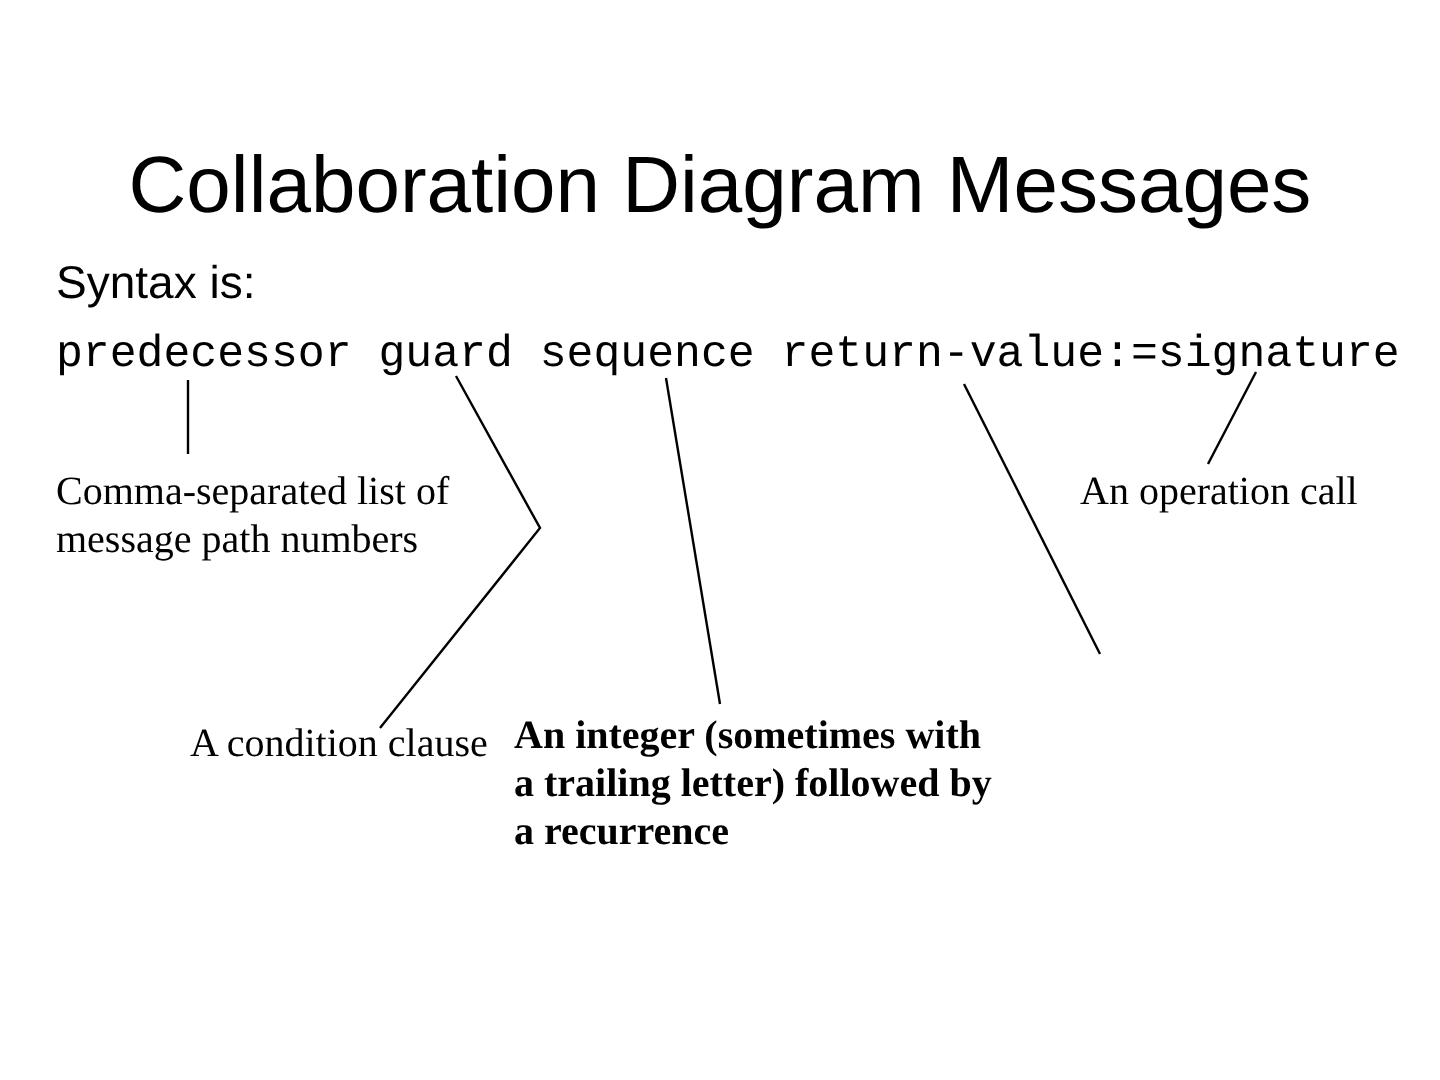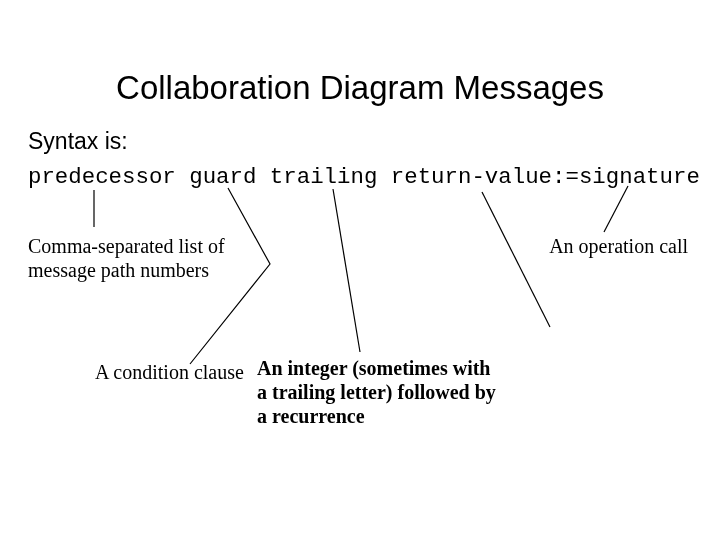--- a/index.html
+++ b/index.html
@@ -15,21 +15,21 @@
     overflow: hidden;
     color: #000000;
   }
   #slide-title {
     position: absolute;
     left: 0;
     top: 46px;
     width: 720px;
     text-align: center;
     font-family: "Liberation Sans", sans-serif;
-    font-size: 33px;
+    font-size: 40px;
     font-weight: normal;
     line-height: 40px;
     letter-spacing: 0px;
     white-space: nowrap;
   }
   .lead-text {
     position: absolute;
     font-family: "Liberation Sans", sans-serif;
     font-size: 23px;
     line-height: 28px;
@@ -55,24 +55,23 @@
     font-size: 20px;
     line-height: 24px;
     white-space: pre-line;
   }
   #ann-path-numbers {
     left: 28px;
     top: 234px;
     width: 230px;
   }
   #ann-operation-call {
-    left: 528px;
+    left: 540px;
     top: 234px;
     width: 160px;
-    text-align: right;
   }
   #ann-variable {
     left: 523px;
     top: 324px;
     width: 150px;
   }
   #ann-condition-clause {
     left: 95px;
     top: 360px;
     width: 150px;
@@ -94,21 +93,21 @@
 </style>
 </head>
 <body>
 
 <div id="slide">
 
   <h1 id="slide-title">Collaboration Diagram Messages</h1>
 
   <div class="lead-text" id="syntax-label">Syntax is:</div>
 
-  <div id="syntax-expression">predecessor guard trailing return-value:=signature</div>
+  <div id="syntax-expression">predecessor guard sequence return-value:=signature</div>
 
   <svg id="connectors" viewBox="0 0 720 540">
     <polyline fill="none" stroke="#000000" stroke-width="1.2" points="94,190 94,227"></polyline>
     <polyline fill="none" stroke="#000000" stroke-width="1.2" points="228,188 270,264 190,364"></polyline>
     <polyline fill="none" stroke="#000000" stroke-width="1.2" points="333,189 360,352"></polyline>
     <polyline fill="none" stroke="#000000" stroke-width="1.2" points="482,192 550,327"></polyline>
     <polyline fill="none" stroke="#000000" stroke-width="1.2" points="628,186 604,232"></polyline>
   </svg>
 
   <div class="annotation" id="ann-path-numbers">Comma-separated list of message path numbers</div>

